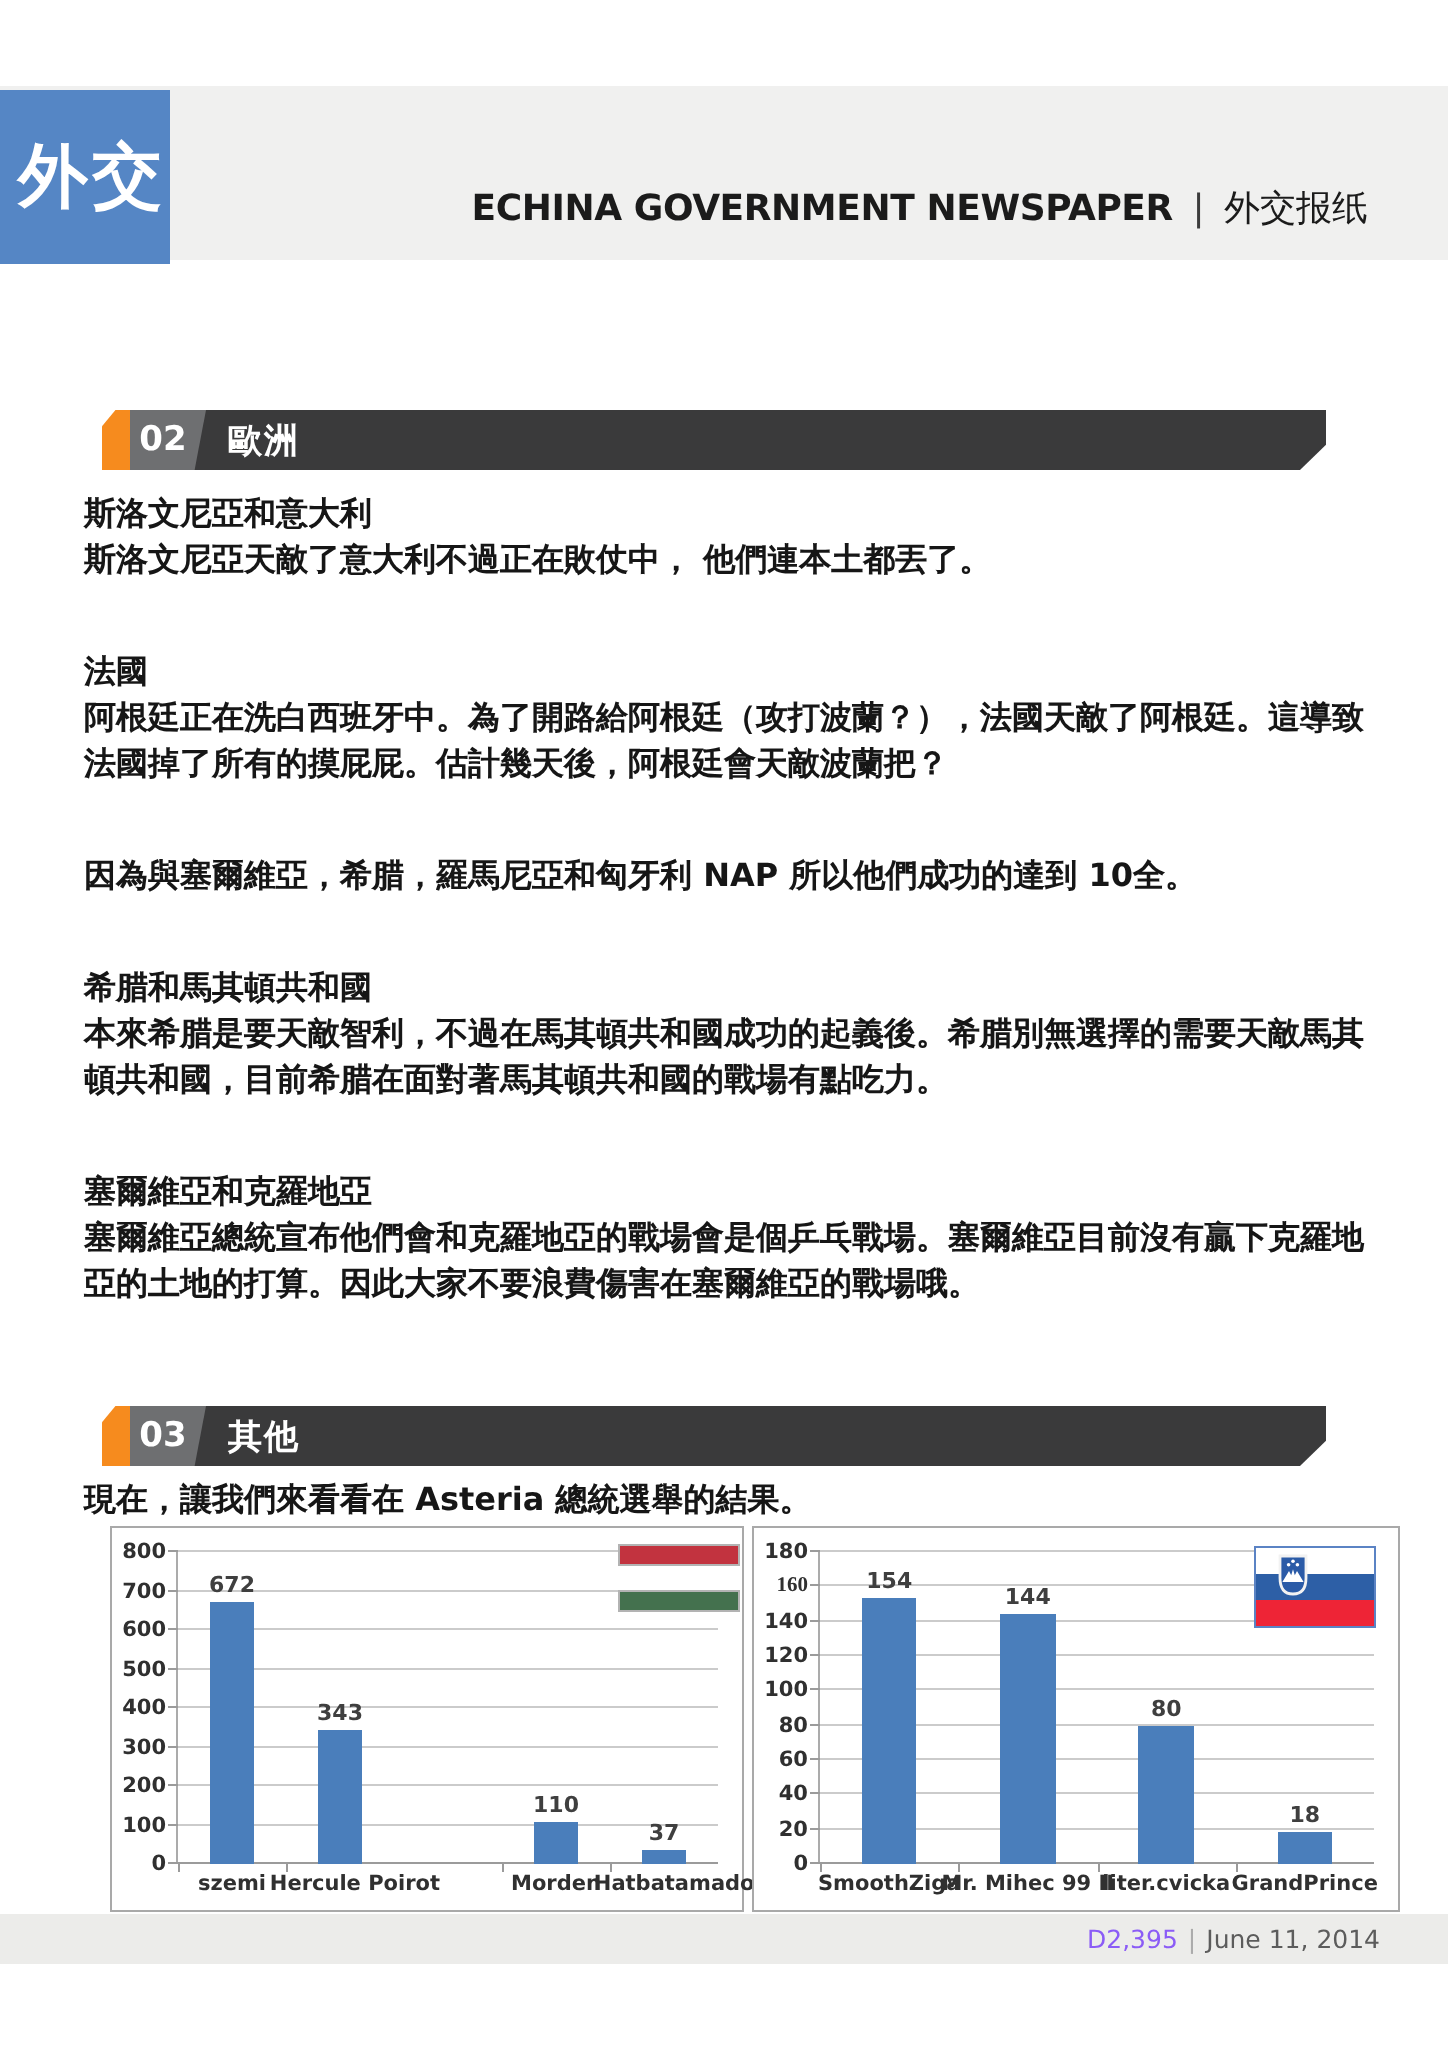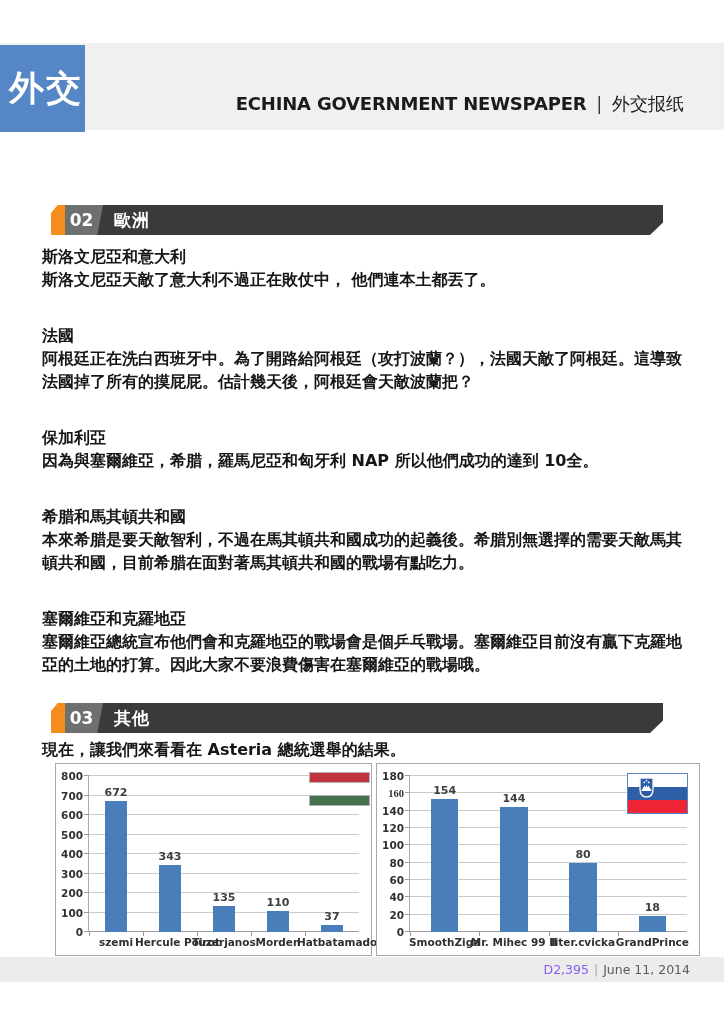--- a/index.html
+++ b/index.html
@@ -103,21 +103,20 @@
   <div class="articles">
     <div class="article">
       <h3>斯洛文尼亞和意大利</h3>
       <p>斯洛文尼亞天敵了意大利不過正在敗仗中， 他們連本土都丟了。</p>
     </div>
     <div class="article">
       <h3>法國</h3>
       <p>阿根廷正在洗白西班牙中。為了開路給阿根廷（攻打波蘭？），法國天敵了阿根廷。這導致法國掉了所有的摸屁屁。估計幾天後，阿根廷會天敵波蘭把？</p>
     </div>
     <div class="article">
-      <h3>保加利亞</h3>
       <p>因為與塞爾維亞，希腊，羅馬尼亞和匈牙利 NAP 所以他們成功的達到 10全。</p>
     </div>
     <div class="article">
       <h3>希腊和馬其頓共和國</h3>
       <p>本來希腊是要天敵智利，不過在馬其頓共和國成功的起義後。希腊別無選擇的需要天敵馬其頓共和國，目前希腊在面對著馬其頓共和國的戰場有點吃力。</p>
     </div>
     <div class="article">
       <h3>塞爾維亞和克羅地亞</h3>
       <p>塞爾維亞總統宣布他們會和克羅地亞的戰場會是個乒乓戰場。塞爾維亞目前沒有贏下克羅地亞的土地的打算。因此大家不要浪費傷害在塞爾維亞的戰場哦。</p>
     </div>
@@ -166,26 +165,20 @@
             <div class="xtick"></div>
             <div class="val" style="bottom: calc(84% + 2px);">672</div>
             <div class="bar" style="height: 84%; background: rgb(74, 126, 187);"></div>
             <div class="xlabel">szemi</div>
           </div>
           <div class="slot" style="left: 20%; width: 20%;">
             <div class="xtick"></div>
             <div class="val" style="bottom: calc(42.875% + 2px);">343</div>
             <div class="bar" style="height: 42.875%; background: rgb(74, 126, 187);"></div>
             <div class="xlabel">Hercule Poirot</div>
-          </div>
-          <div class="slot" style="left: 40%; width: 20%;">
-            <div class="xtick"></div>
-            <div class="val" style="bottom: calc(16.875% + 2px);">135</div>
-            <div class="bar" style="height: 16.875%; background: rgb(74, 126, 187);"></div>
-            <div class="xlabel">Tuzerjanos</div>
           </div>
           <div class="slot" style="left: 60%; width: 20%;">
             <div class="xtick"></div>
             <div class="val" style="bottom: calc(13.75% + 2px);">110</div>
             <div class="bar" style="height: 13.75%; background: rgb(74, 126, 187);"></div>
             <div class="xlabel">Morden</div>
           </div>
           <div class="slot" style="left: 80%; width: 20%;">
             <div class="xtick"></div>
             <div class="val" style="bottom: calc(4.625% + 2px);">37</div>

